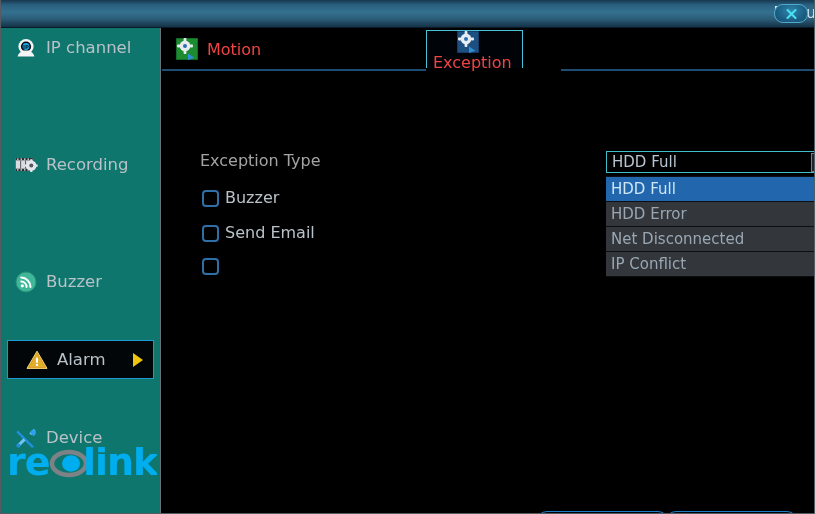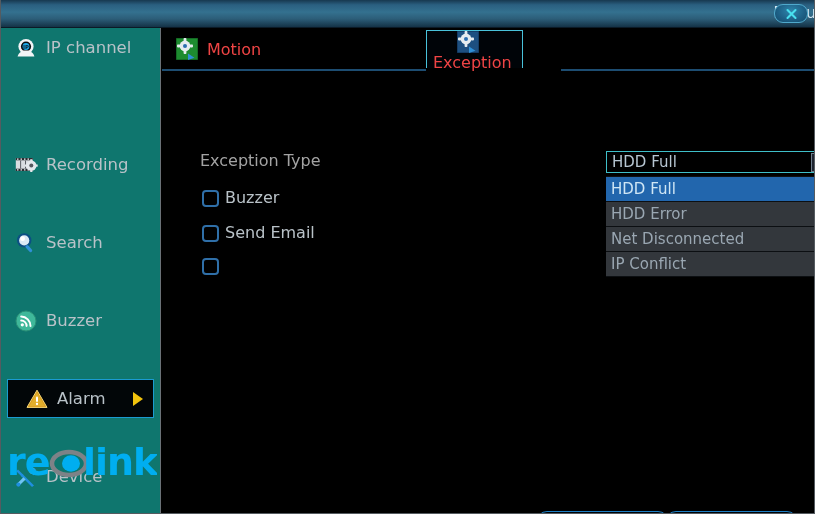--- a/index.html
+++ b/index.html
@@ -303,31 +303,20 @@
               <rect x="-1.1" y="3.8" width="2.2" height="2.6"></rect>
               <rect x="-6.4" y="-1.1" width="2.6" height="2.2"></rect>
               <rect x="3.8" y="-1.1" width="2.6" height="2.2"></rect>
             </g>
           </g>
         </svg>
       </span>
       <span class="nav-label">Recording</span>
     </div>
 
-    <div class="nav-item" style="top:117px">
-      <span class="nav-icon">
-        <svg width="24" height="24" viewBox="0 0 24 24">
-          <circle cx="10.2" cy="9.4" r="7.2" fill="#0c4f84"></circle>
-          <circle cx="10.2" cy="9.4" r="5.1" fill="#dbe9f5"></circle>
-          <circle cx="8.6" cy="7.7" r="2.4" fill="#ffffff"></circle>
-          <rect x="13.2" y="13.4" width="3.3" height="8.4" rx="1.6" fill="#2f8fd6" transform="rotate(-42 14.8 17.6)"></rect>
-        </svg>
-      </span>
-      <span class="nav-label">Search</span>
-    </div>
 
     <div class="nav-item" style="top:156px">
       <span class="nav-icon">
         <svg width="24" height="24" viewBox="0 0 24 24">
           <circle cx="12" cy="12" r="10" fill="#3fb89a"></circle>
           <circle cx="12" cy="12" r="10" fill="none" stroke="#2b8f77" stroke-width="1"></circle>
           <circle cx="8.3" cy="15.8" r="1.6" fill="#ffffff"></circle>
           <path d="M7.2 11.5 A5.6 5.6 0 0 1 12.6 16.9" stroke="#ffffff" stroke-width="2" fill="none" stroke-linecap="round"></path>
           <path d="M7.2 7.6 A9.4 9.4 0 0 1 16.5 16.9" stroke="#ffffff" stroke-width="2" fill="none" stroke-linecap="round"></path>
         </svg>

